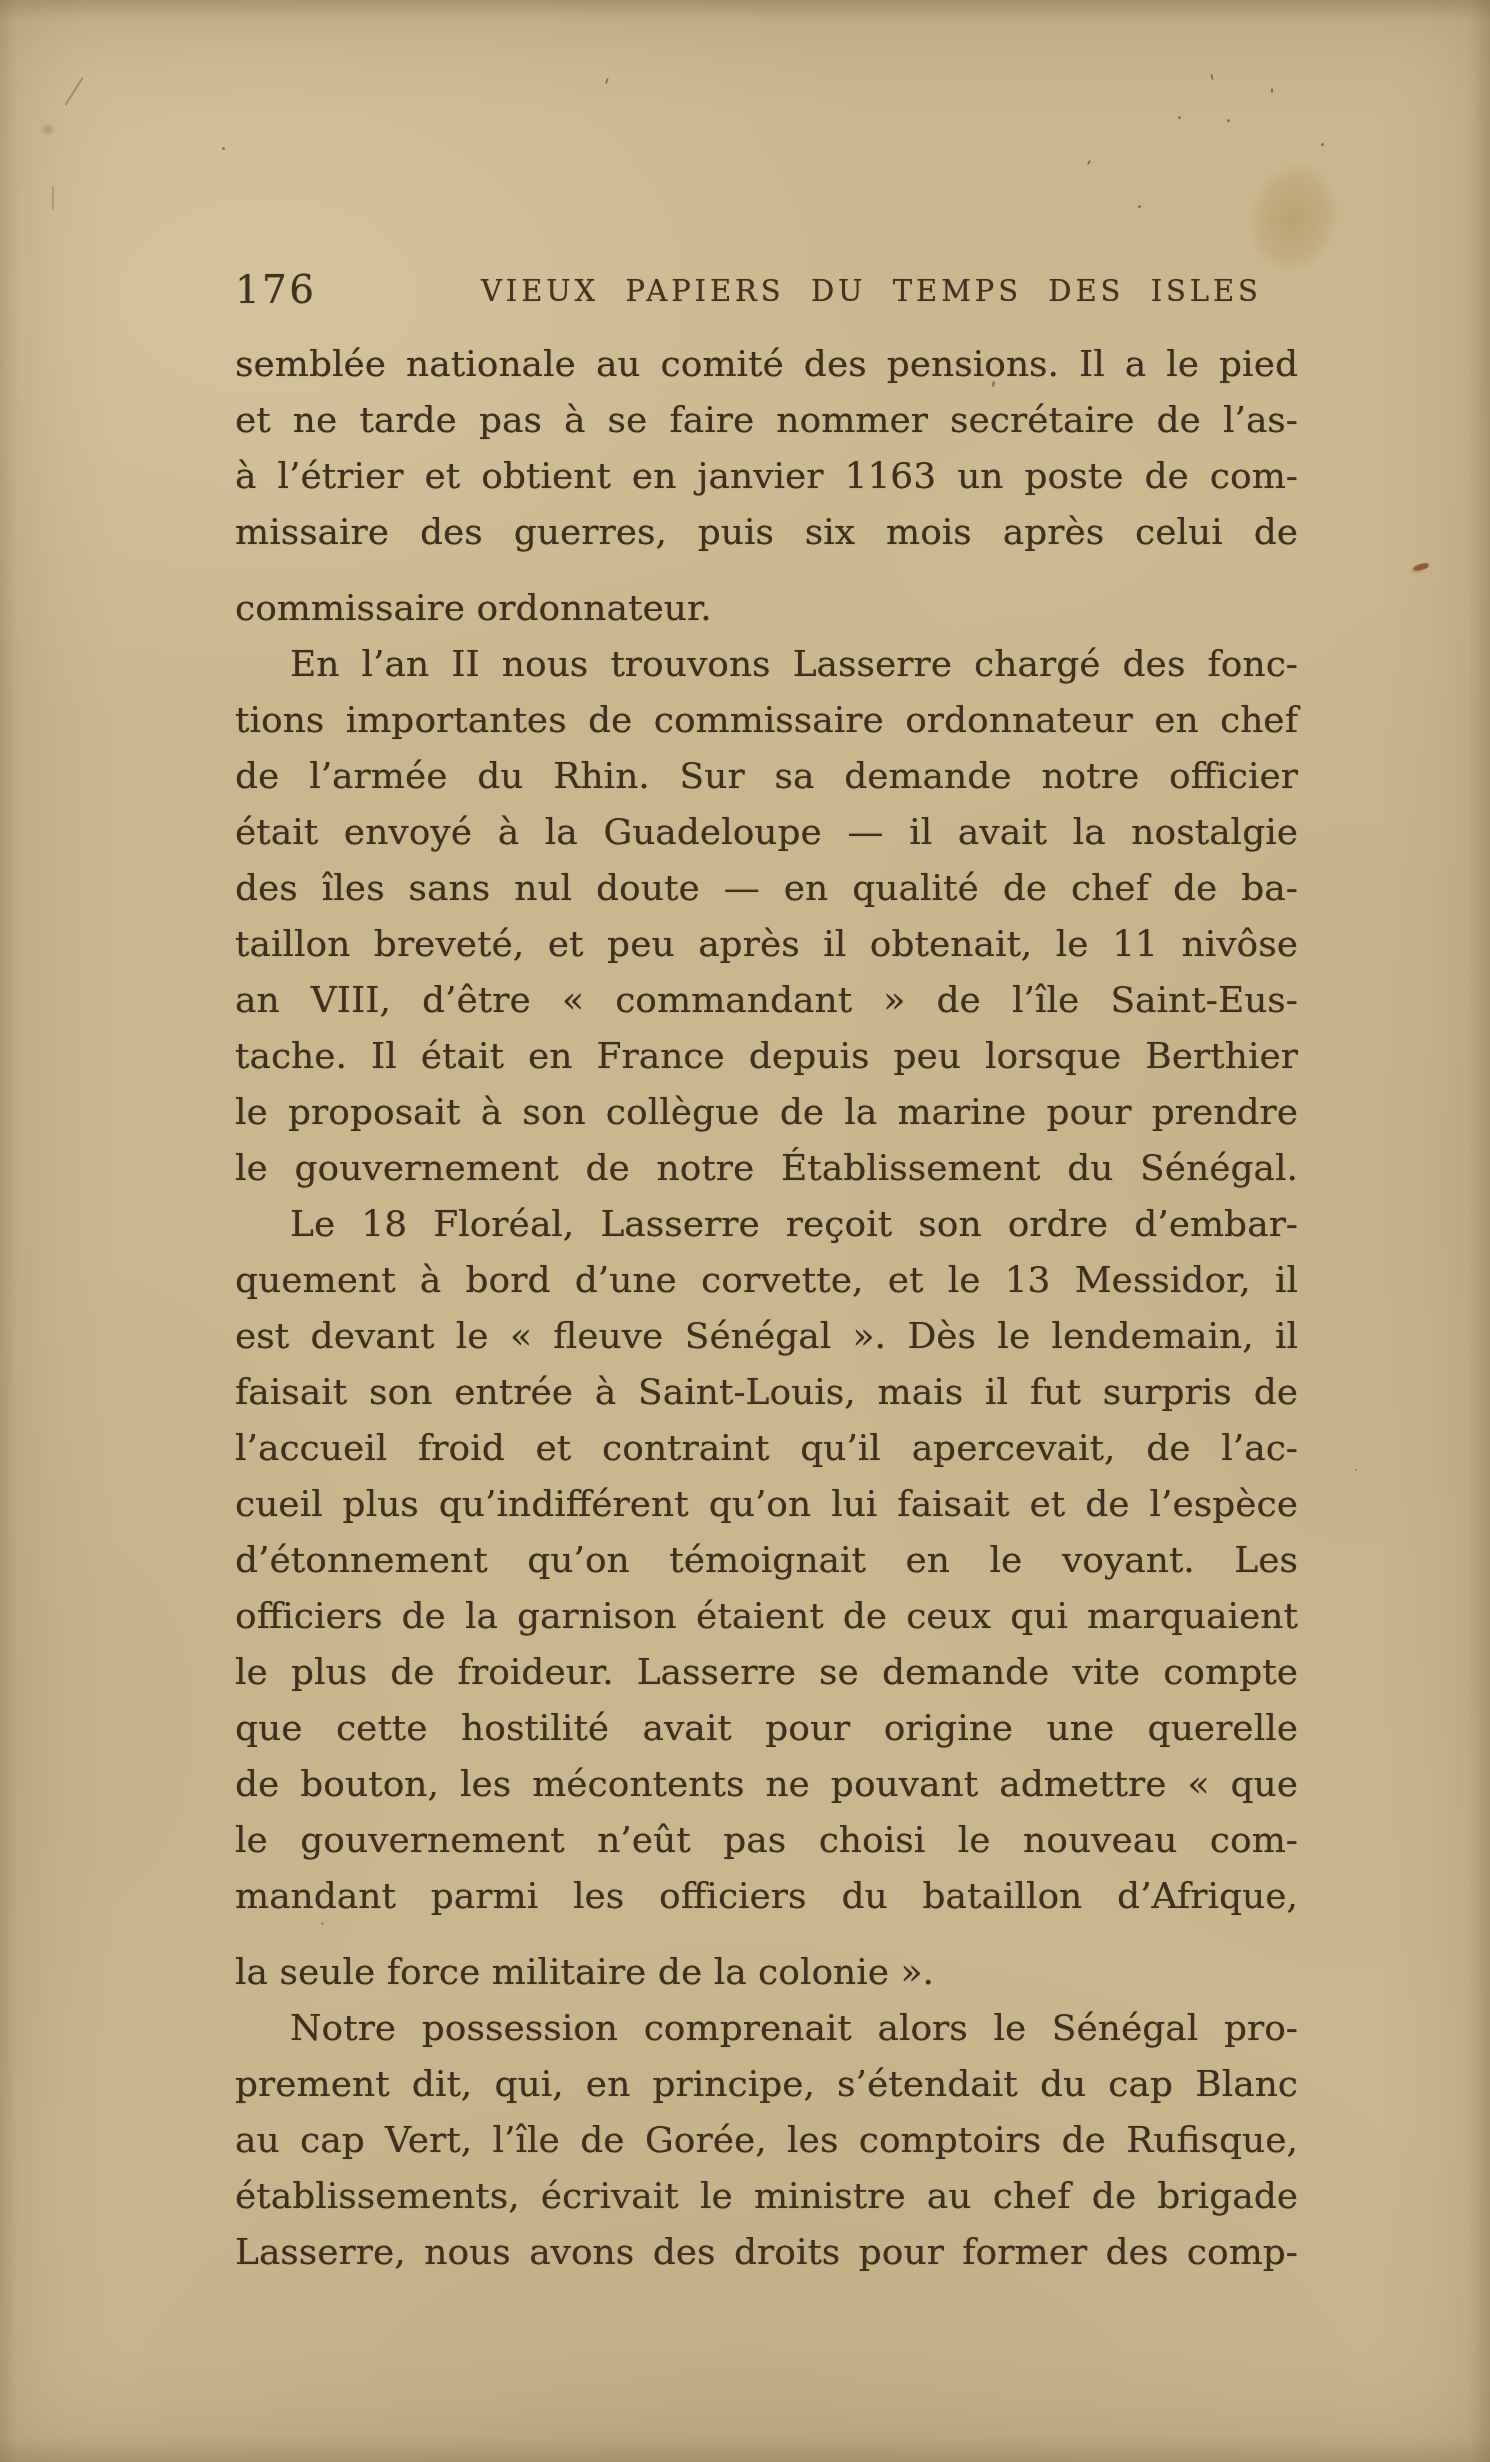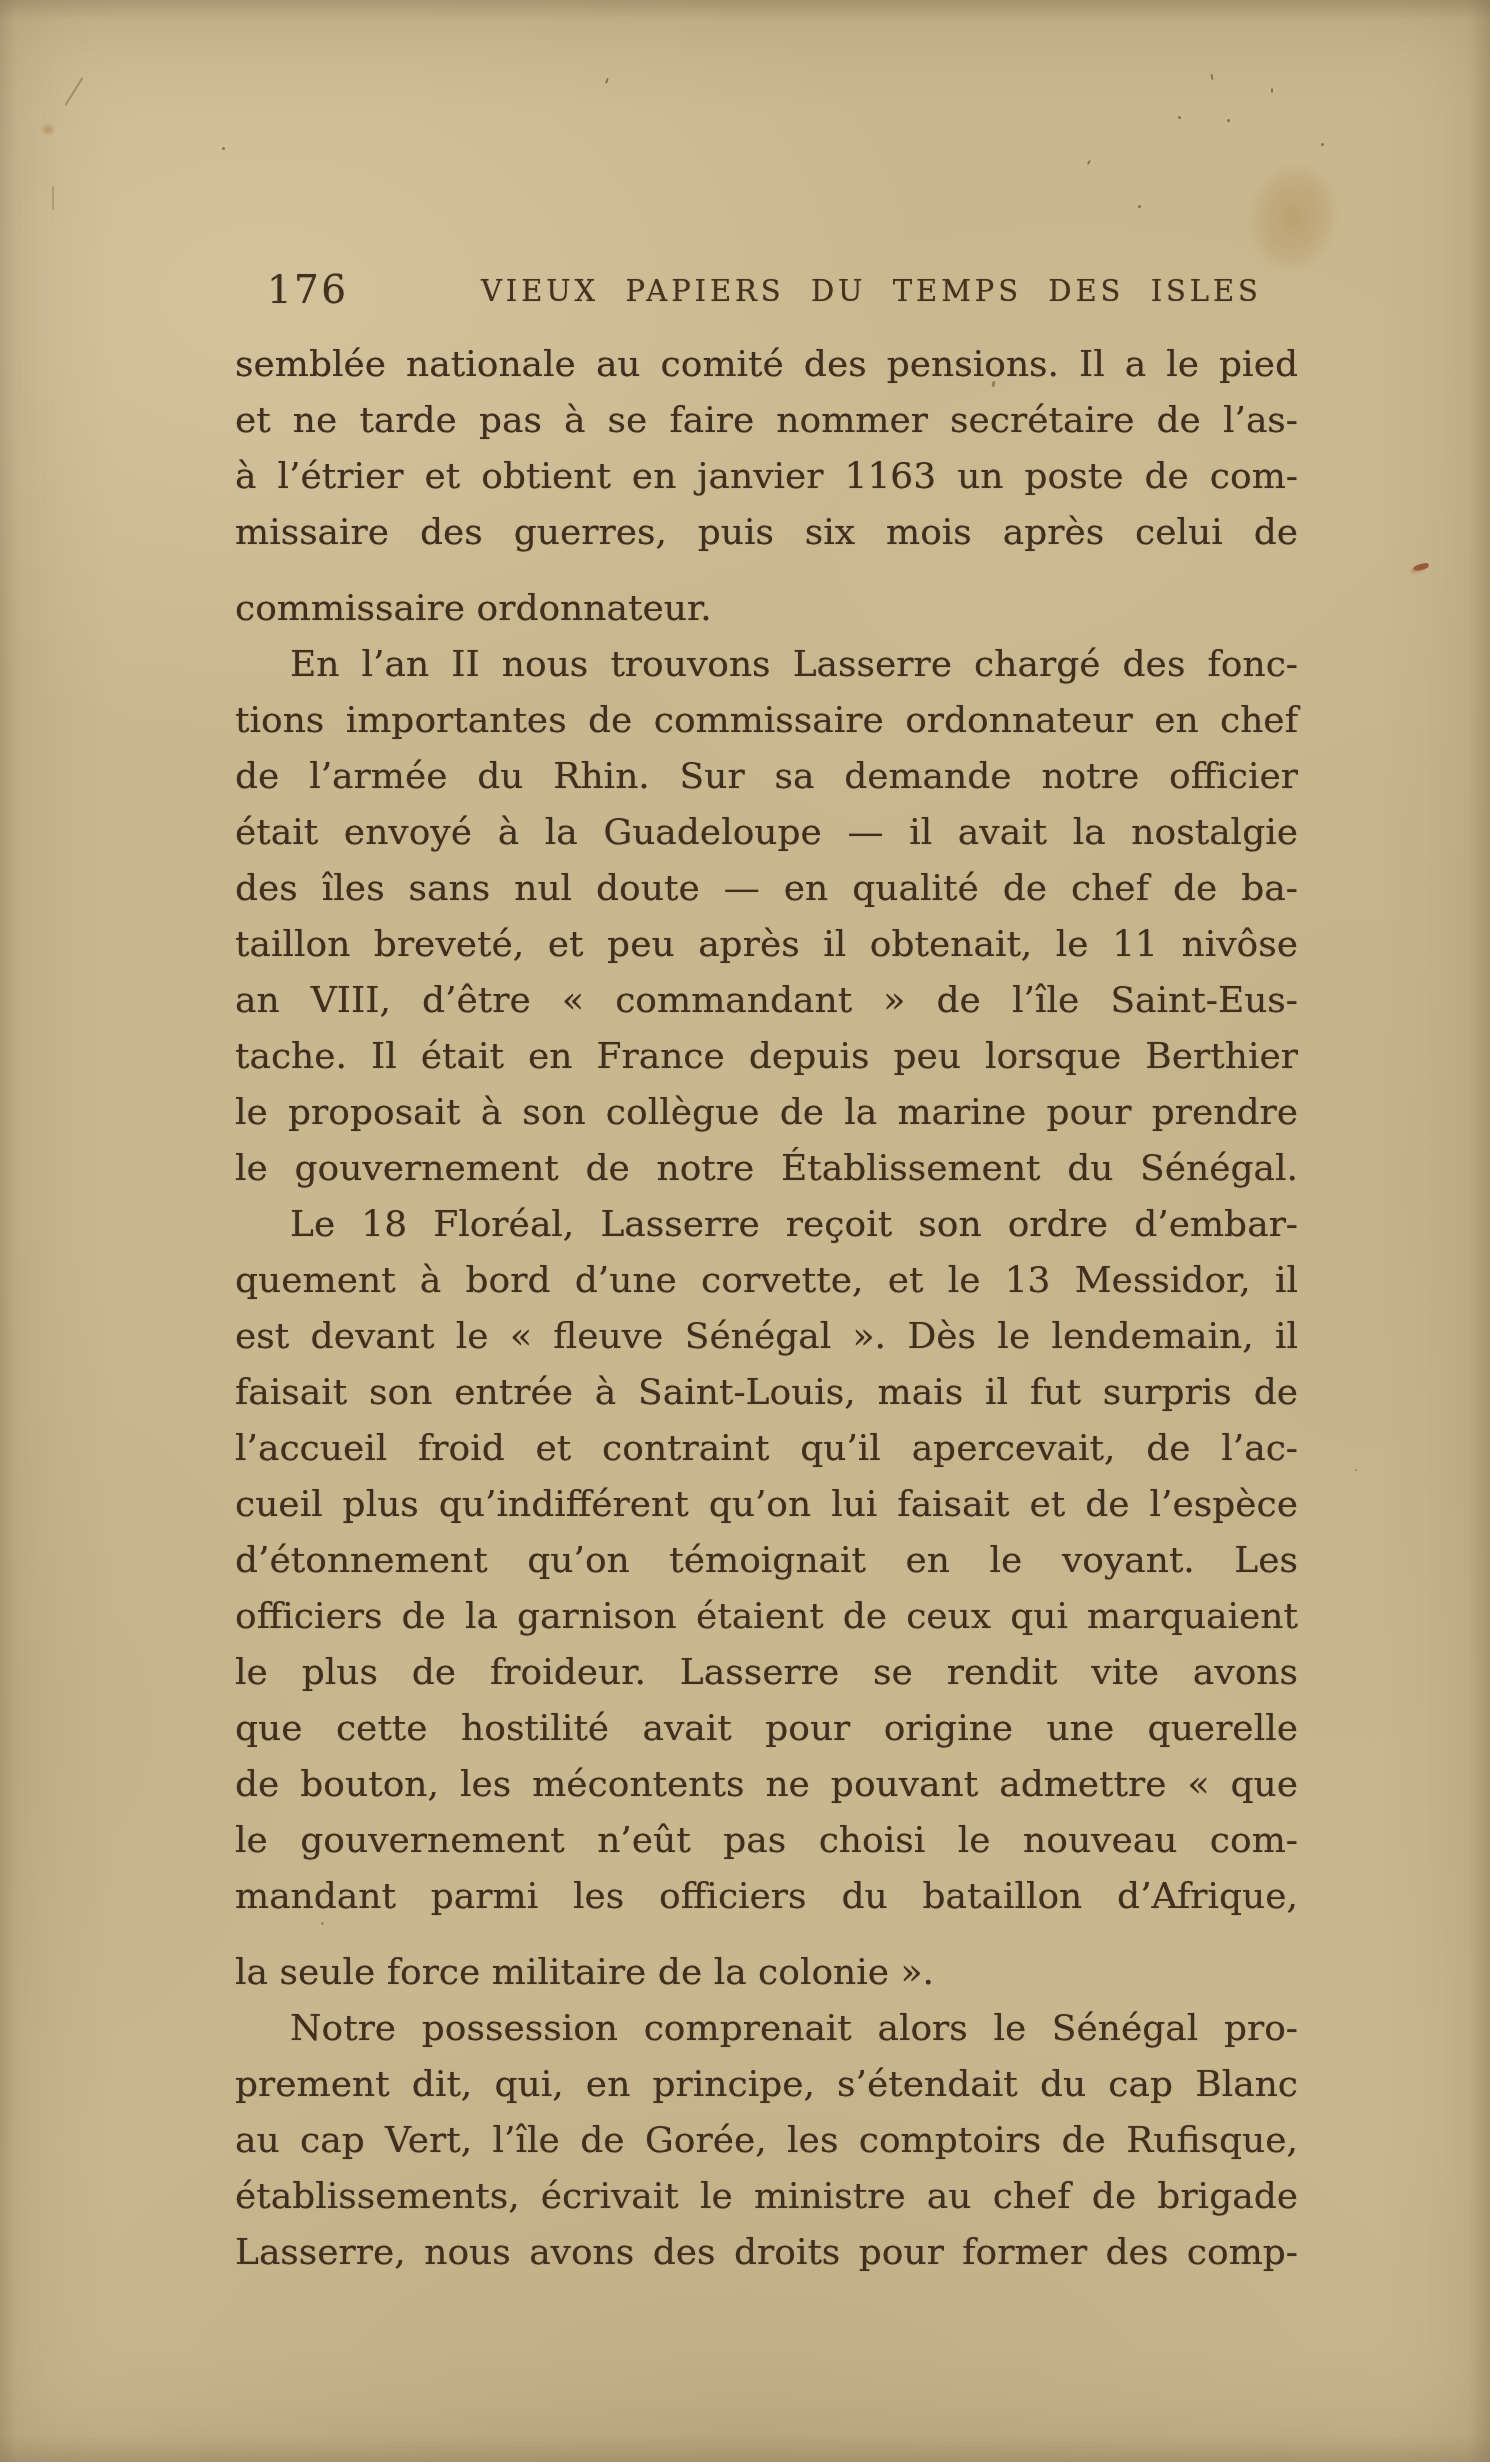--- a/index.html
+++ b/index.html
@@ -32,21 +32,20 @@
     top: 267px; left: 235px;
     width: 1063px; height: 50px;
   }
   .pagenum {
     position: absolute;
     left: 0; top: 0;
     font-size: 39px;
     letter-spacing: 2.3px;
     color: #42321f;
     text-shadow: 0 0 0.9px rgba(62,45,28,.5);
-    margin-left: 32px;
   }
   .runtitle {
     position: absolute;
     left: 246px; top: 7px;
     width: 720px;
     text-align: center;
     font-size: 29px;
     letter-spacing: 3.9px;
     word-spacing: 13.3px;
     white-space: nowrap;
@@ -141,21 +140,21 @@
     <div class="line">le proposait à son collègue de la marine pour prendre</div>
     <div class="line">le gouvernement de notre Établissement du Sénégal.</div>
     <div class="line indent">Le 18 Floréal, Lasserre reçoit son ordre d’embar-</div>
     <div class="line">quement à bord d’une corvette, et le 13 Messidor, il</div>
     <div class="line">est devant le « fleuve Sénégal ». Dès le lendemain, il</div>
     <div class="line">faisait son entrée à Saint-Louis, mais il fut surpris de</div>
     <div class="line">l’accueil froid et contraint qu’il apercevait, de l’ac-</div>
     <div class="line">cueil plus qu’indifférent qu’on lui faisait et de l’espèce</div>
     <div class="line">d’étonnement qu’on témoignait en le voyant. Les</div>
     <div class="line">officiers de la garnison étaient de ceux qui marquaient</div>
-    <div class="line">le plus de froideur. Lasserre se rendit vite avons</div>
+    <div class="line">le plus de froideur. Lasserre se demande vite compte</div>
     <div class="line">que cette hostilité avait pour origine une querelle</div>
     <div class="line">de bouton, les mécontents ne pouvant admettre « que</div>
     <div class="line">le gouvernement n’eût pas choisi le nouveau com-</div>
     <div class="line">mandant parmi les officiers du bataillon d’Afrique,</div>
     <div class="line end">la seule force militaire de la colonie ».</div>
     <div class="line indent">Notre possession comprenait alors le Sénégal pro-</div>
     <div class="line">prement dit, qui, en principe, s’étendait du cap Blanc</div>
     <div class="line">au cap Vert, l’île de Gorée, les comptoirs de Rufisque,</div>
     <div class="line">établissements, écrivait le ministre au chef de brigade</div>
     <div class="line">Lasserre, nous avons des droits pour former des comp-</div>

